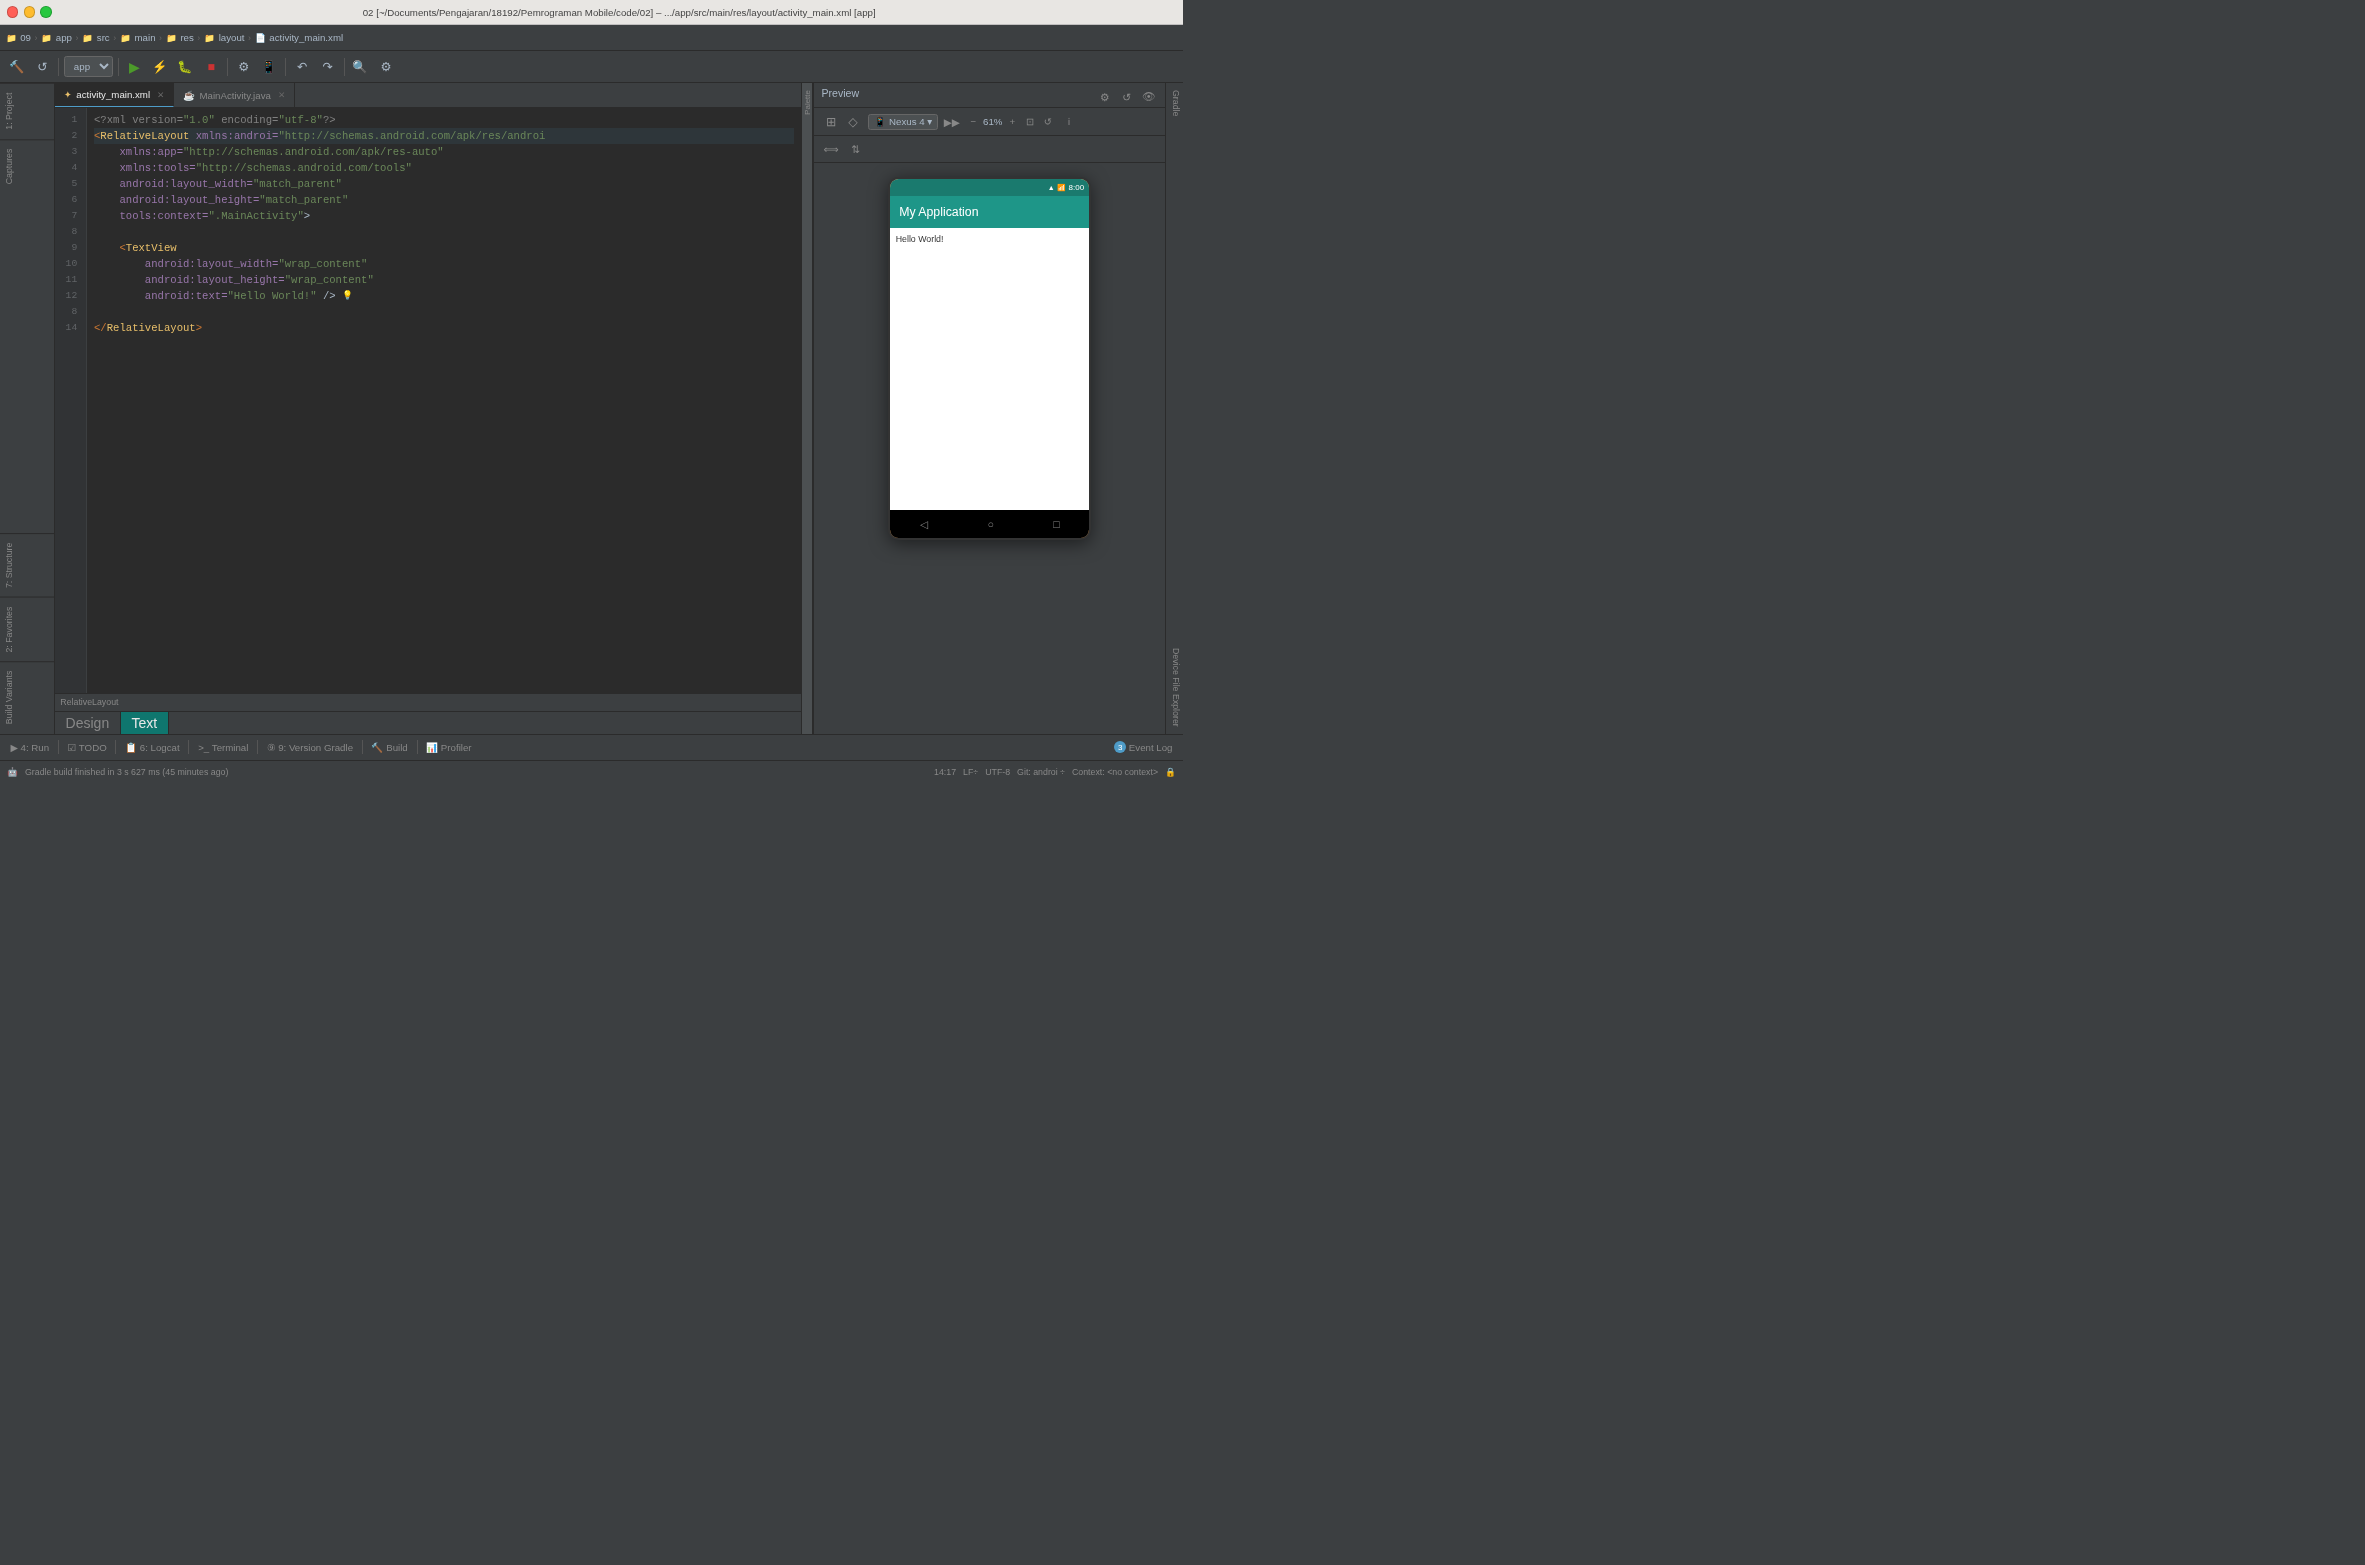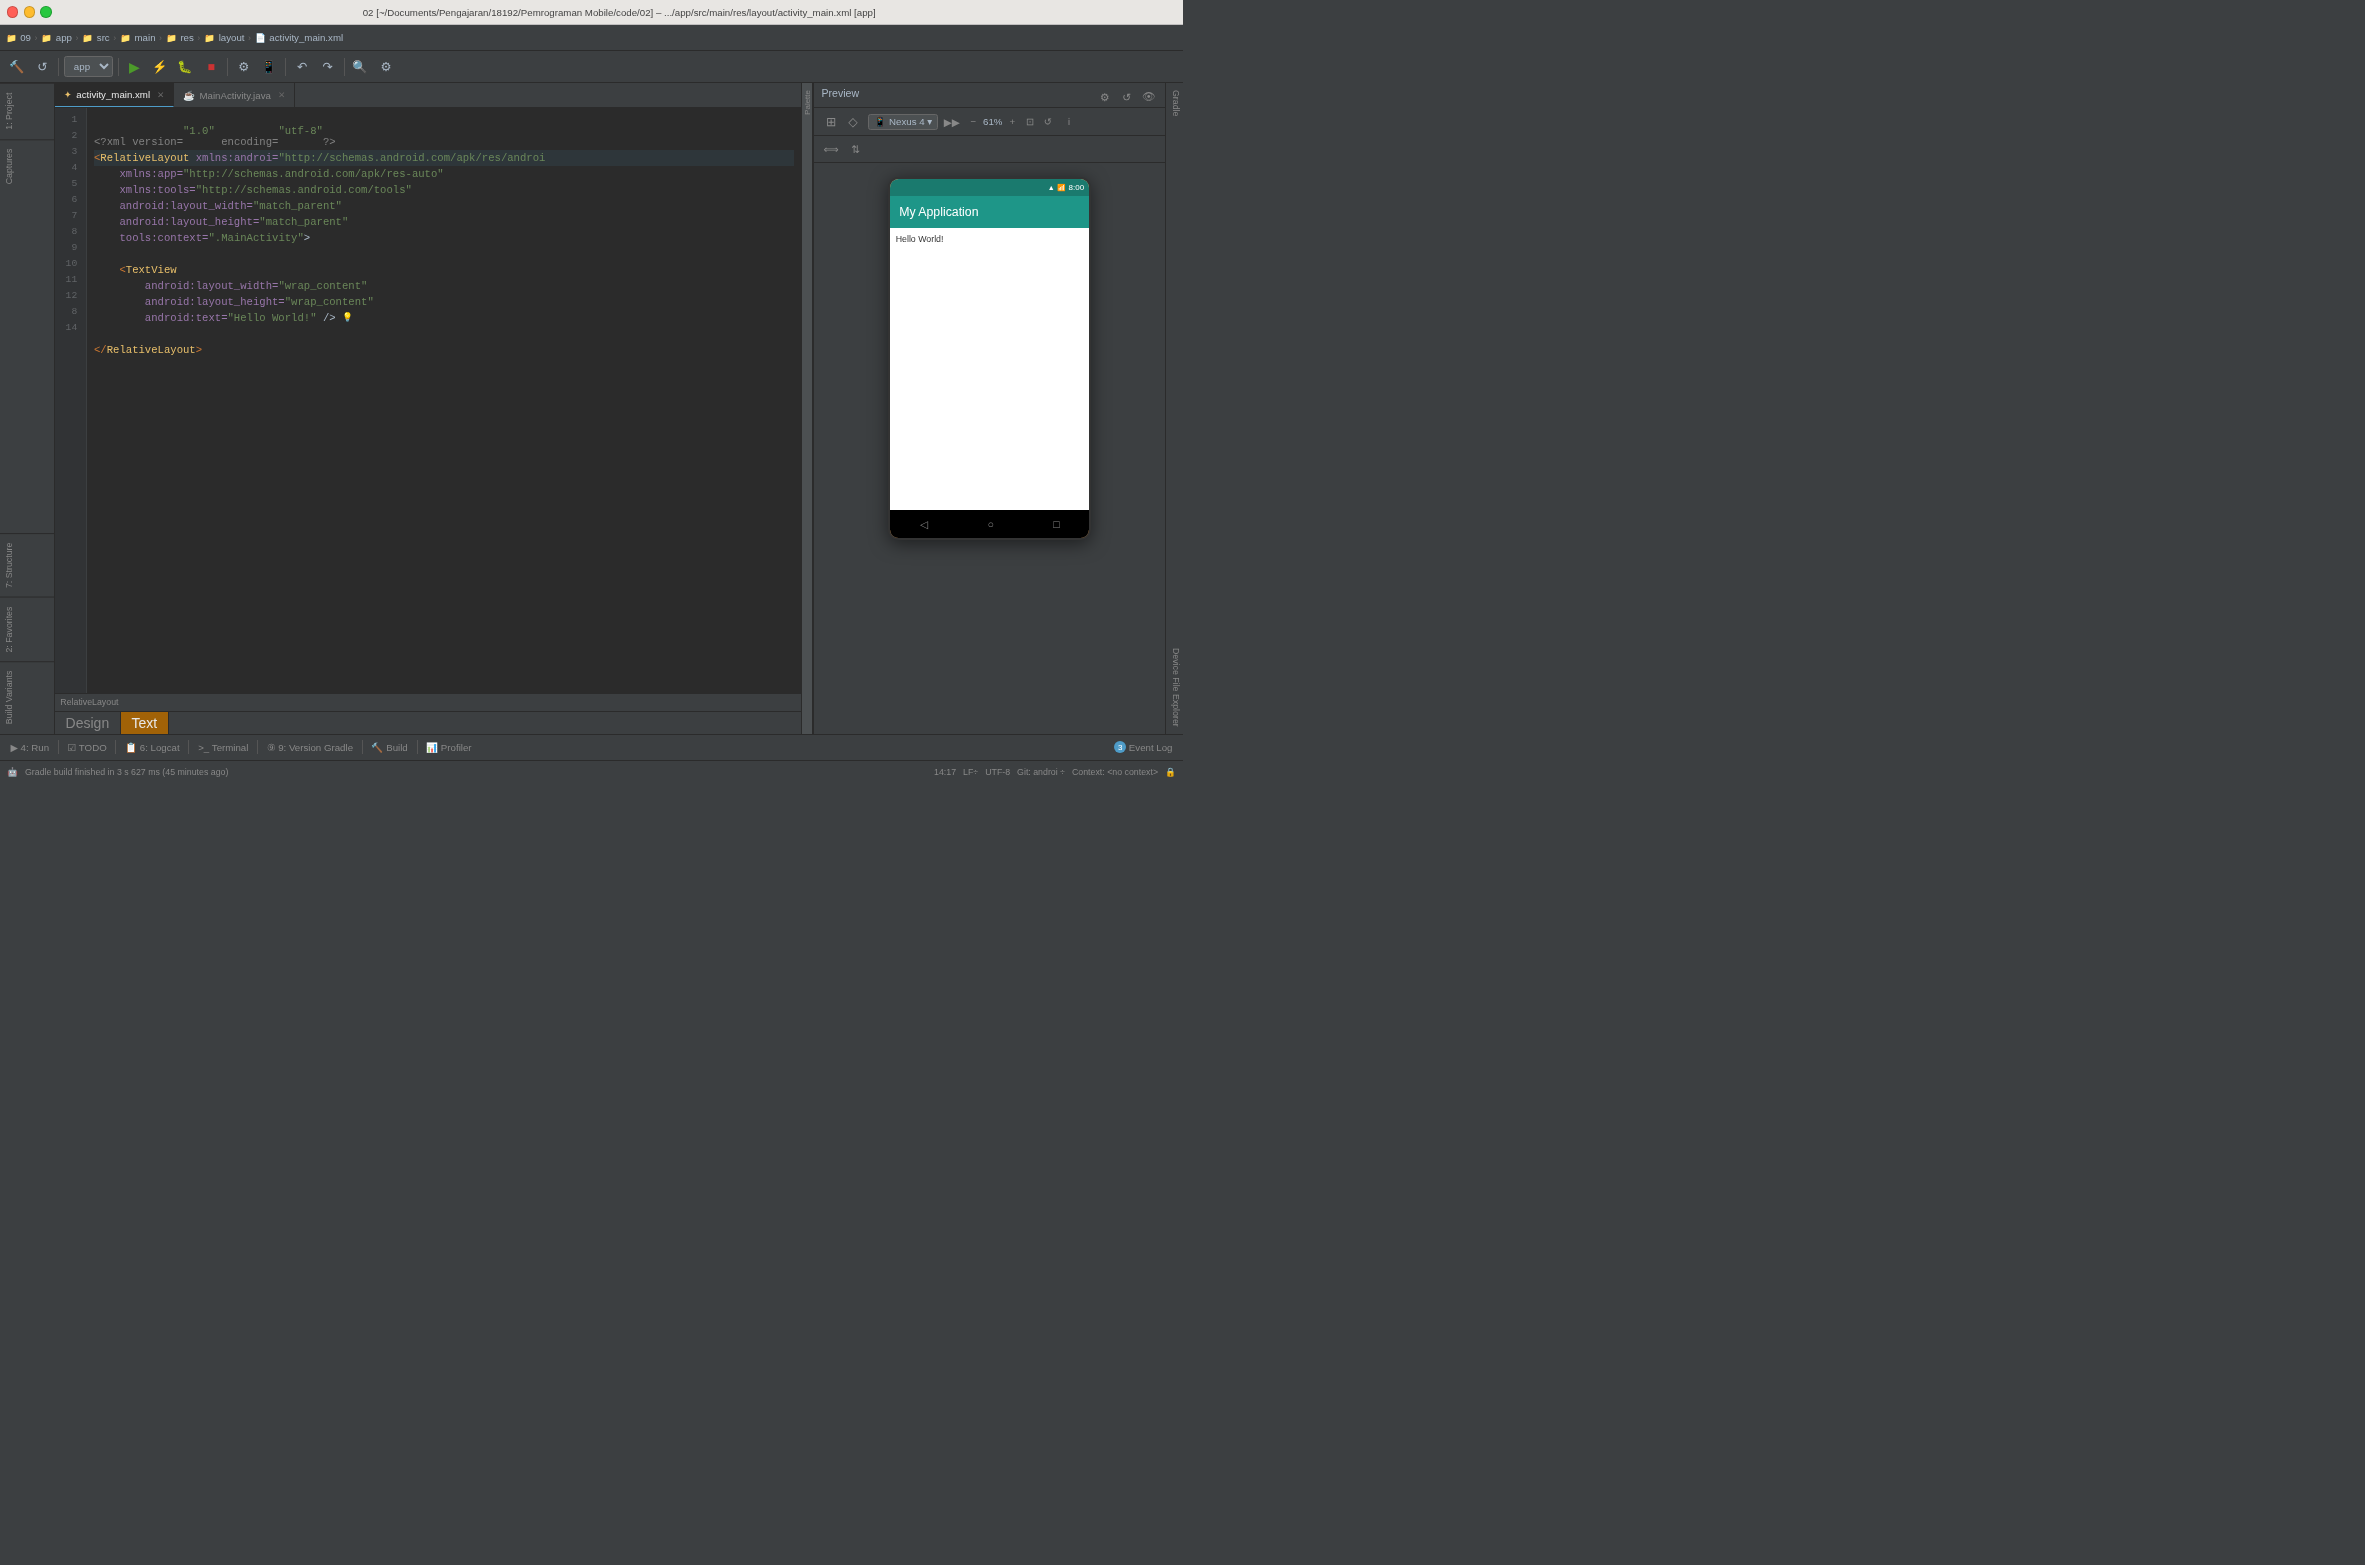--- a/index.html
+++ b/index.html
@@ -200,21 +200,21 @@
     }
     .code-line {
       white-space: pre;
       display: flex;
       align-items: center;
       min-height: 16px;
       position: relative;
     }
 
     
-    .xml-decl { color: #808080; margin-top: 22px; }
+    .xml-decl { color: #808080; }
     .xml-tag { color: #e8bf6a; }
     .xml-attr { color: #9876aa; }
     .xml-value { color: #6a8759; }
     .xml-bracket { color: #a9b7c6; }
 
     
     .editor-bottom {
       height: 17.6px;
       background: #3c3f41;
       display: flex;
@@ -443,21 +443,21 @@
       padding: 0 10.6px;
       font-size: 14px;
       color: #888;
       cursor: pointer;
       display: flex;
       align-items: center;
       border-right: 0.9px solid #2b2b2b;
     }
     .mode-tab.active {
       color: #e8e8e8;
-      background: #a16207;
+      background: #0f766e;
     }
 
     
     .palette-side {
       width: 12.3px;
       background: #4c5052;
       border-left: 0.9px solid #2b2b2b;
       border-right: 0.9px solid #2b2b2b;
       display: flex;
       flex-direction: column;

